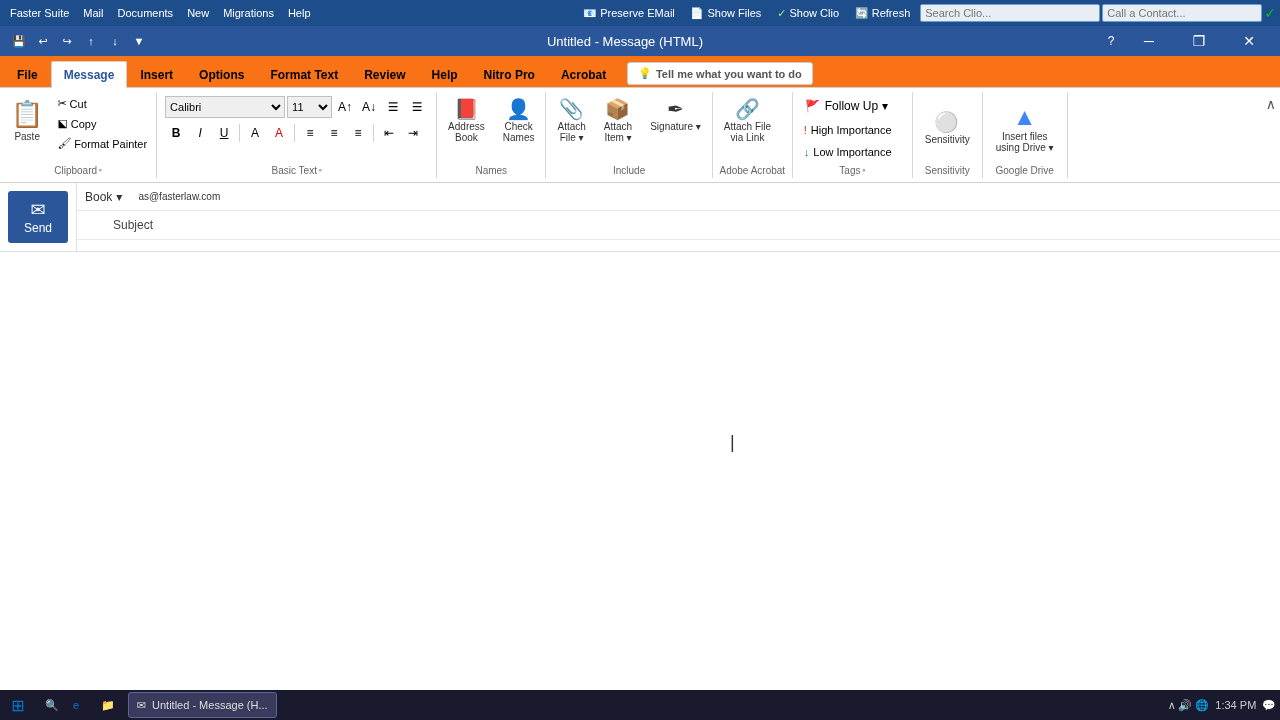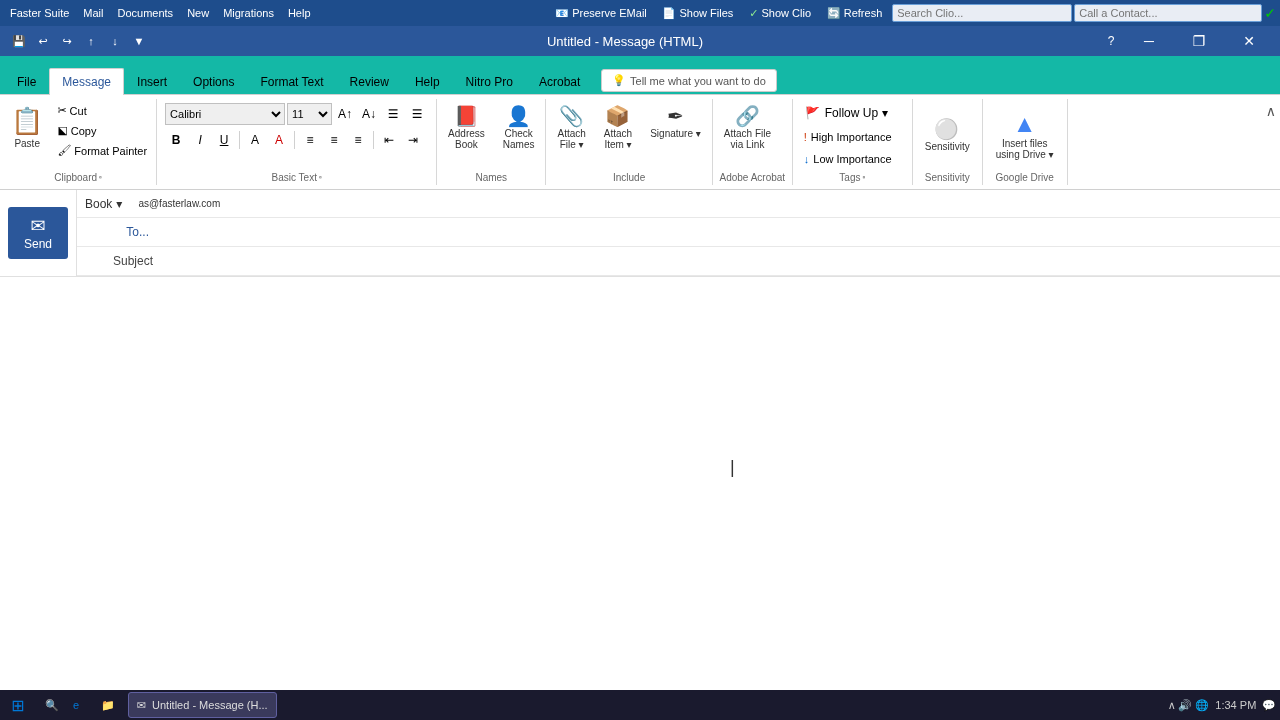--- a/index.html
+++ b/index.html
@@ -40,33 +40,34 @@
       padding: 2px 6px; cursor: pointer; color: white; background: transparent;
       border: none; font-size: 11px; border-radius: 2px; display: flex; align-items: center; gap: 3px;
     }
     .top-toolbar-right { margin-left: auto; display: flex; align-items: center; gap: 4px; }
     .search-box-top {
       height: 18px; width: 180px; border: 1px solid #6a9fd8; background: rgba(255,255,255,0.9);
       padding: 0 4px; font-size: 11px; border-radius: 2px;
     }
     .top-search-container { display: flex; align-items: center; gap: 2px; }
     .contact-box {
-      height: 18px; width: 188px; border: 1px solid #6a9fd8; background: rgba(255,255,255,0.9);
+      height: 18px; width: 160px; border: 1px solid #6a9fd8; background: rgba(255,255,255,0.9);
       padding: 0 4px; font-size: 11px; border-radius: 2px;
     }
     .green-check { color: #00cc00; font-size: 14px; }
 
     
     .ribbon-tabs {
-      background: #14b8a6;
-      height: 39px;
+      background: #f97316;
+      height: 32px;
       display: flex;
       align-items: flex-end;
       padding: 0 4px;
       border-bottom: 1px solid #d0d0d0;
+      font-weight: bold;
     }
     .tab {
       padding: 6px 12px; cursor: pointer; font-size: 12px; border: 1px solid transparent;
       border-bottom: none; margin-bottom: -1px; background: transparent; border-radius: 2px 2px 0 0;
     }
     .tab.active { background: white; border-color: #d0d0d0; border-bottom-color: white; color: #2b579a; }
     .tab-tell {
       display: flex; align-items: center; gap: 4px; padding: 4px 10px; cursor: pointer;
       font-size: 11px; color: #555; margin-left: 8px; border: 1px solid #ccc;
       border-radius: 3px; background: white; margin-bottom: 2px;
@@ -446,24 +447,20 @@
       </div>
       <div style="flex:1;">
         <div class="email-row">
           <button class="from-btn">
             <span>Book</span>
             <span>▾</span>
           </button>
           <span class="from-text">as@fasterlaw.com</span>
         </div>
         <div class="email-row">
-          <button class="to-btn">To...</button>
-          <input class="email-row-input" type="text" value="" style="">
-        </div>
-        <div class="email-row">
           <span class="subject-label">Subject</span>
           <input class="email-row-input" type="text" value="" style="">
         </div>
       </div>
     </div>
 
     <div class="message-body">
       <div class="cursor-indicator">|</div>
     </div>
   </div>

